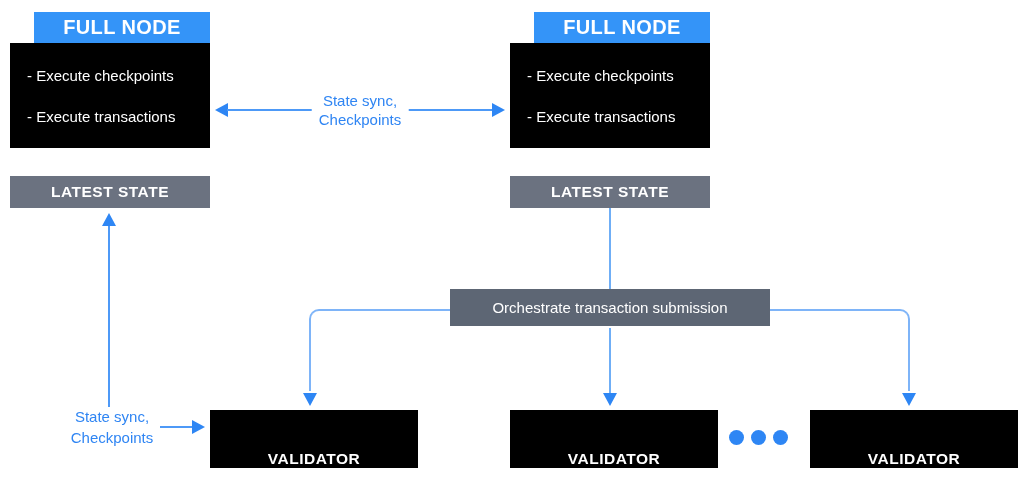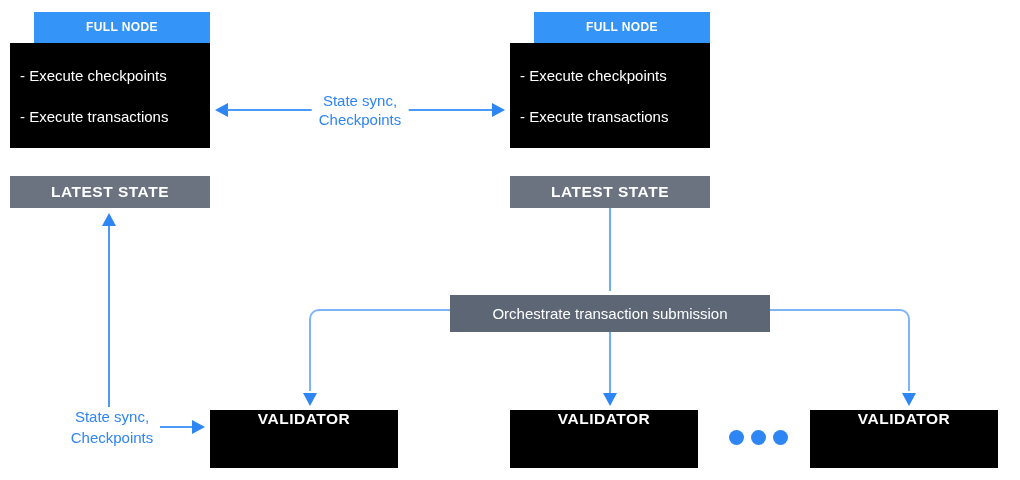--- a/index.html
+++ b/index.html
@@ -23,37 +23,37 @@
     display: flex;
     flex-direction: column;
   }
   .full-node.left  { left: 10px; }
   .full-node.right { left: 510px; }
 
   .fn-header {
     height: 36px;
     background: #3494F8;
     color: #ffffff;
-    font-size: 12px;
+    font-size: 20px;
     font-weight: 600;
     letter-spacing: 0.4px;
     display: flex;
     align-items: center;
     justify-content: center;
     margin-left: 24px;
   }
   .fn-body {
     height: 123px;
     background: #000000;
     color: #ffffff;
     display: flex;
     flex-direction: column;
     justify-content: center;
     gap: 24px;
-    padding-left: 10px;
+    padding-left: 17px;
     font-size: 15px;
     font-weight: 500;
   }
   .fn-footer {
     height: 37px;
     background: #6B7280;
     color: #ffffff;
     font-size: 15.5px;
     font-weight: 600;
     letter-spacing: 0.5px;
@@ -113,21 +113,21 @@
     width: 0; height: 0;
     border-top: 7px solid transparent;
     border-bottom: 7px solid transparent;
     border-left: 13px solid #454C59;
   }
 
   
   .orchestrate {
     position: absolute;
     left: 450px;
-    top: 295px;
+    top: 289px;
     width: 320px;
     height: 37px;
     background: #5D6674;
     color: #ffffff;
     font-size: 15px;
     font-weight: 500;
     display: flex;
     align-items: center;
     justify-content: center;
   }
@@ -151,29 +151,29 @@
     height: 82px;
     border-right: 2px solid #7EB4F8;
     border-top: 2px solid #7EB4F8;
     border-top-right-radius: 10px;
   }
 
   
   .validator {
     position: absolute;
     top: 410px;
-    width: 188px;
+    width: 208px;
     height: 58px;
     background: #000000;
     color: #ffffff;
     font-size: 15.5px;
     font-weight: 600;
     letter-spacing: 0.5px;
     display: flex;
-    align-items: flex-start;
+    align-items: flex-end;
     justify-content: center;
   }
   .validator.v1 { left: 210px; }
   .validator.v2 { left: 510px; }
   .validator.v3 { left: 810px; }
 
   .dot {
     position: absolute;
     top: 430px;
     width: 15px;

